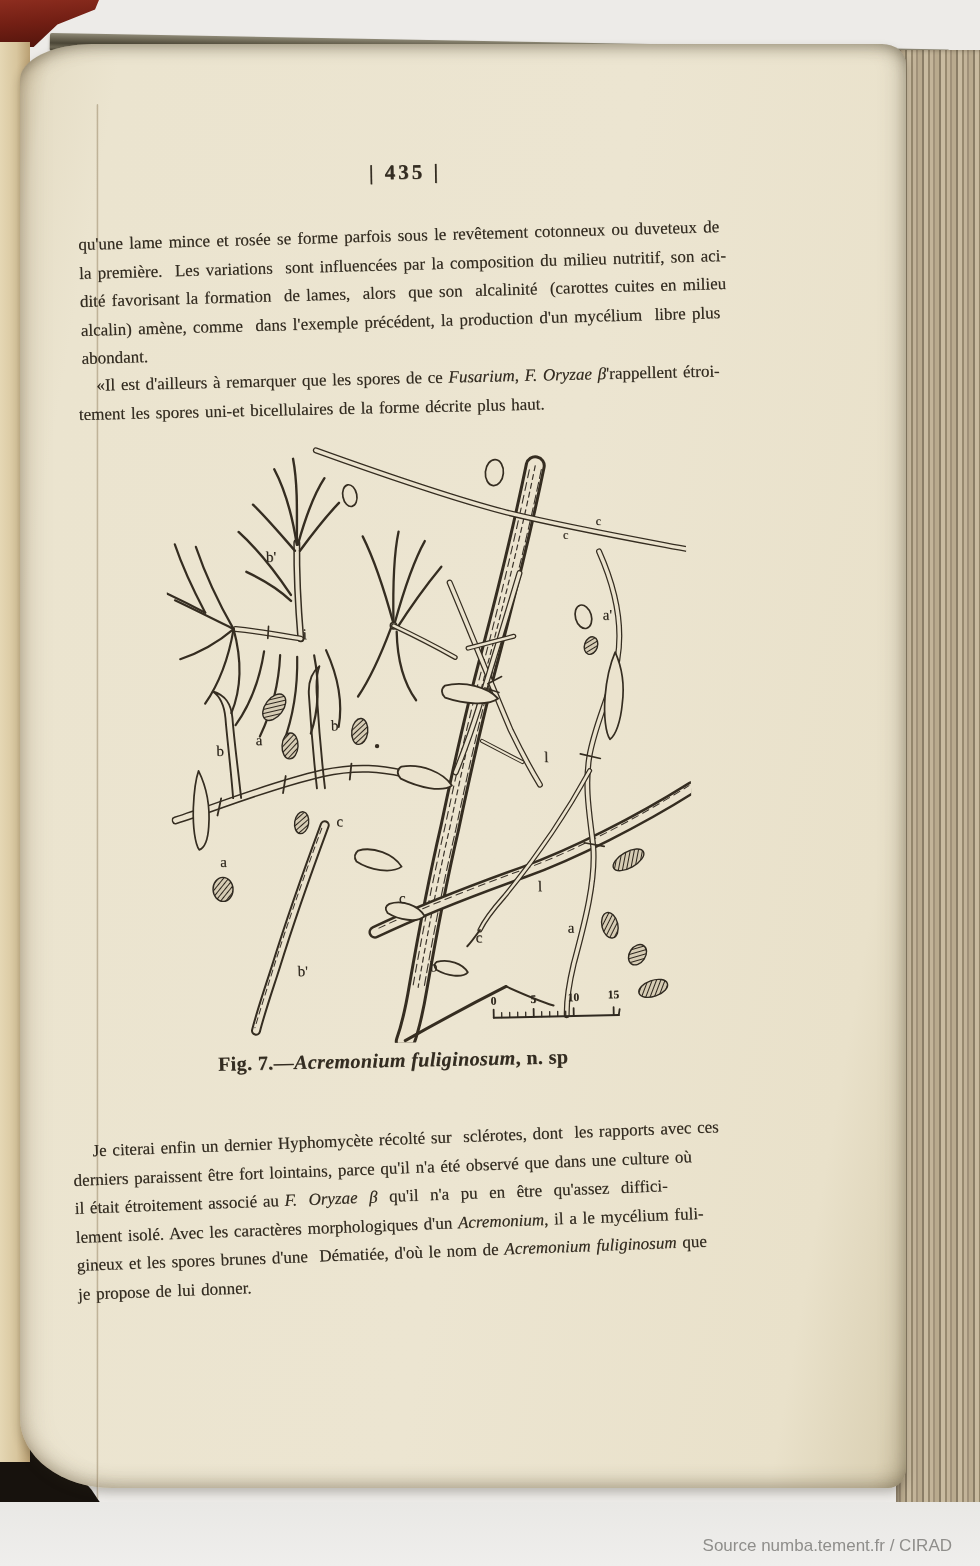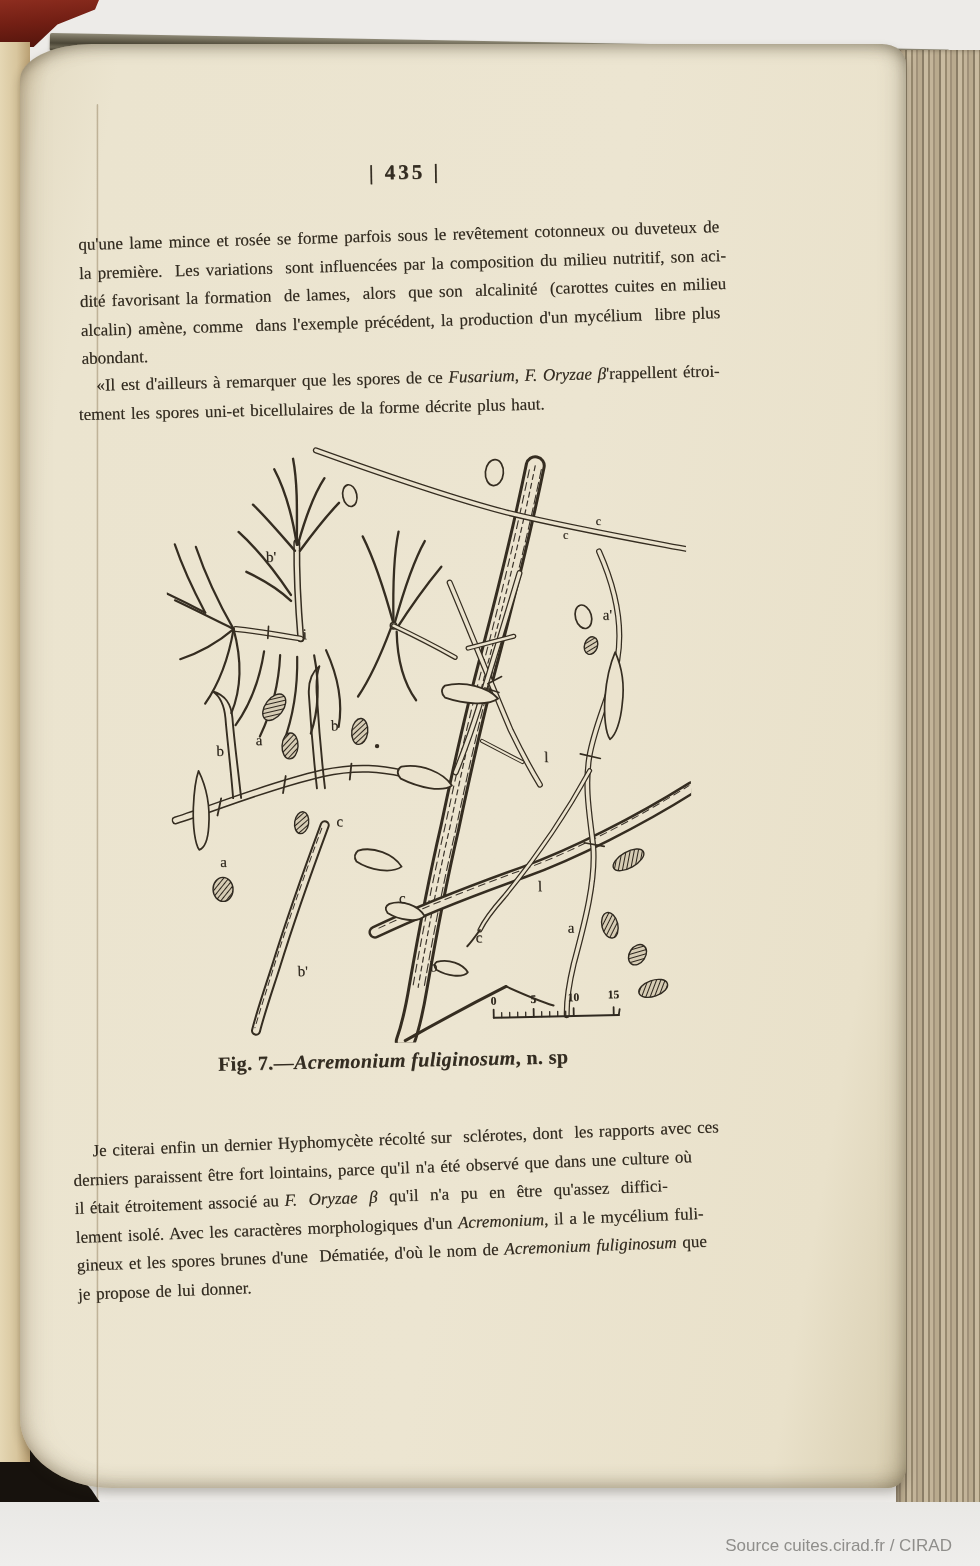--- a/index.html
+++ b/index.html
@@ -298,15 +298,15 @@
   <div class="para p3 ink">
       <div class="line"><span>Je citerai enfin un dernier Hyphomycète récolté sur  sclérotes, dont  les rapports avec ces</span></div>
       <div class="line"><span>derniers paraissent être fort lointains, parce qu'il n'a été observé que dans une culture où</span></div>
       <div class="line"><span>il était étroitement associé au </span><span class="it">F.  Oryzae  β</span><span>  qu'il  n'a  pu  en  être  qu'assez  diffici-</span></div>
       <div class="line"><span>lement isolé. Avec les caractères morphologiques d'un </span><span class="it">Acremonium</span><span>, il a le mycélium fuli-</span></div>
       <div class="line"><span>gineux et les spores brunes d'une  Dématiée, d'où le nom de </span><span class="it">Acremonium fuliginosum</span><span> que</span></div>
       <div class="line"><span>je propose de lui donner.</span></div>
     </div>
 
   <div class="footer-strip"></div>
-  <div class="footer-source">Source cuites.cirad.fr / CIRAD</div>
+  <div class="footer-source">Source numba.tement.fr / CIRAD</div>
 
 </div>
 
 </body></html>

